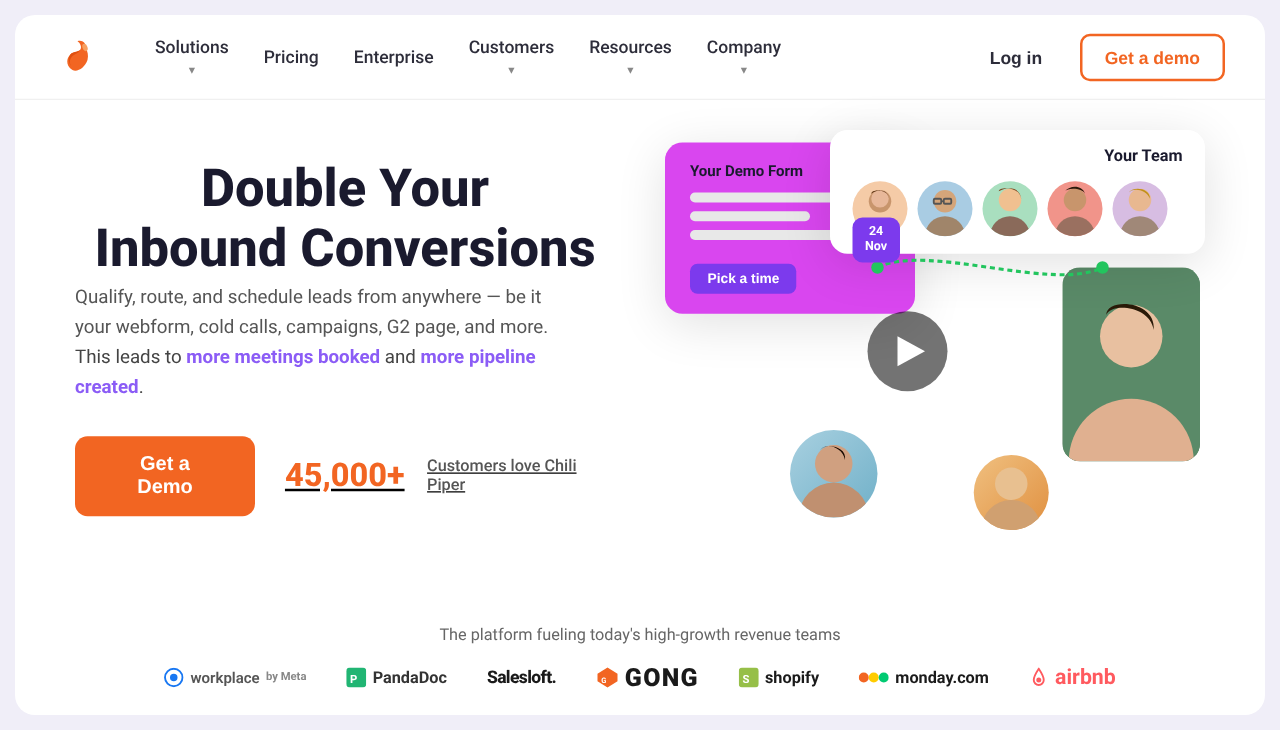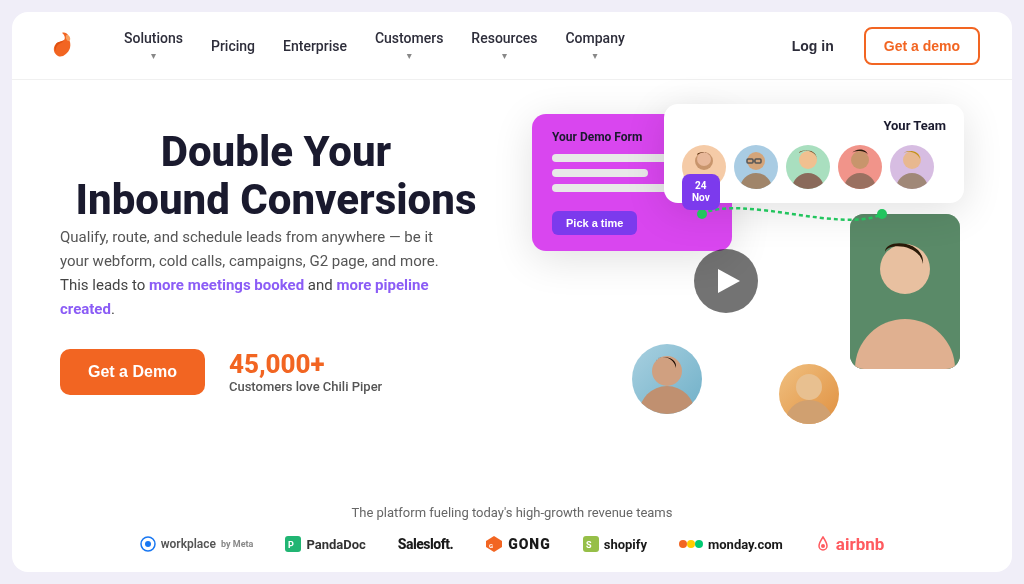--- a/index.html
+++ b/index.html
@@ -134,22 +134,22 @@
       background: #f26522;
       color: #fff;
       border: none;
       border-radius: 10px;
       font-size: 16px;
       font-weight: 700;
       cursor: pointer;
     }
     .social-proof {
       display: flex;
-      flex-direction: column;
-      gap: 0;
+      gap: 18px;
+      text-decoration: underline;
     }
     .social-proof-number {
       font-size: 26px;
       font-weight: 800;
       color: #f26522;
     }
     .social-proof-label {
       font-size: 13px;
       color: #555;
       font-weight: 500;
@@ -532,21 +532,21 @@
 
       <div class="logo-item">
         <span style="color:#1a1a1a;font-size:14px;font-weight:800;letter-spacing:-0.5px;">Salesloft.</span>
       </div>
 
       <div class="logo-item">
         <svg width="18" height="18" viewBox="0 0 18 18">
           <polygon points="9,1 17,6 17,12 9,17 1,12 1,6" fill="#f26522"></polygon>
           <text x="4" y="13" font-size="6" fill="#fff" font-weight="bold">G</text>
         </svg>
-        <span style="color:#1a1a1a;font-size:14px;font-weight:900;letter-spacing:1px;">GONG</span>
+        <span style="color:#1a1a1a;font-size:20px;font-weight:900;letter-spacing:1px;">GONG</span>
       </div>
 
       <div class="logo-item">
         <svg width="16" height="16" viewBox="0 0 16 16">
           <rect width="16" height="16" rx="3" fill="#96bf48"></rect>
           <text x="3" y="12" font-size="9" fill="#fff" font-weight="bold">S</text>
         </svg>
         <span style="color:#1a1a1a;font-size:13px;font-weight:700;">shopify</span>
       </div>
 

